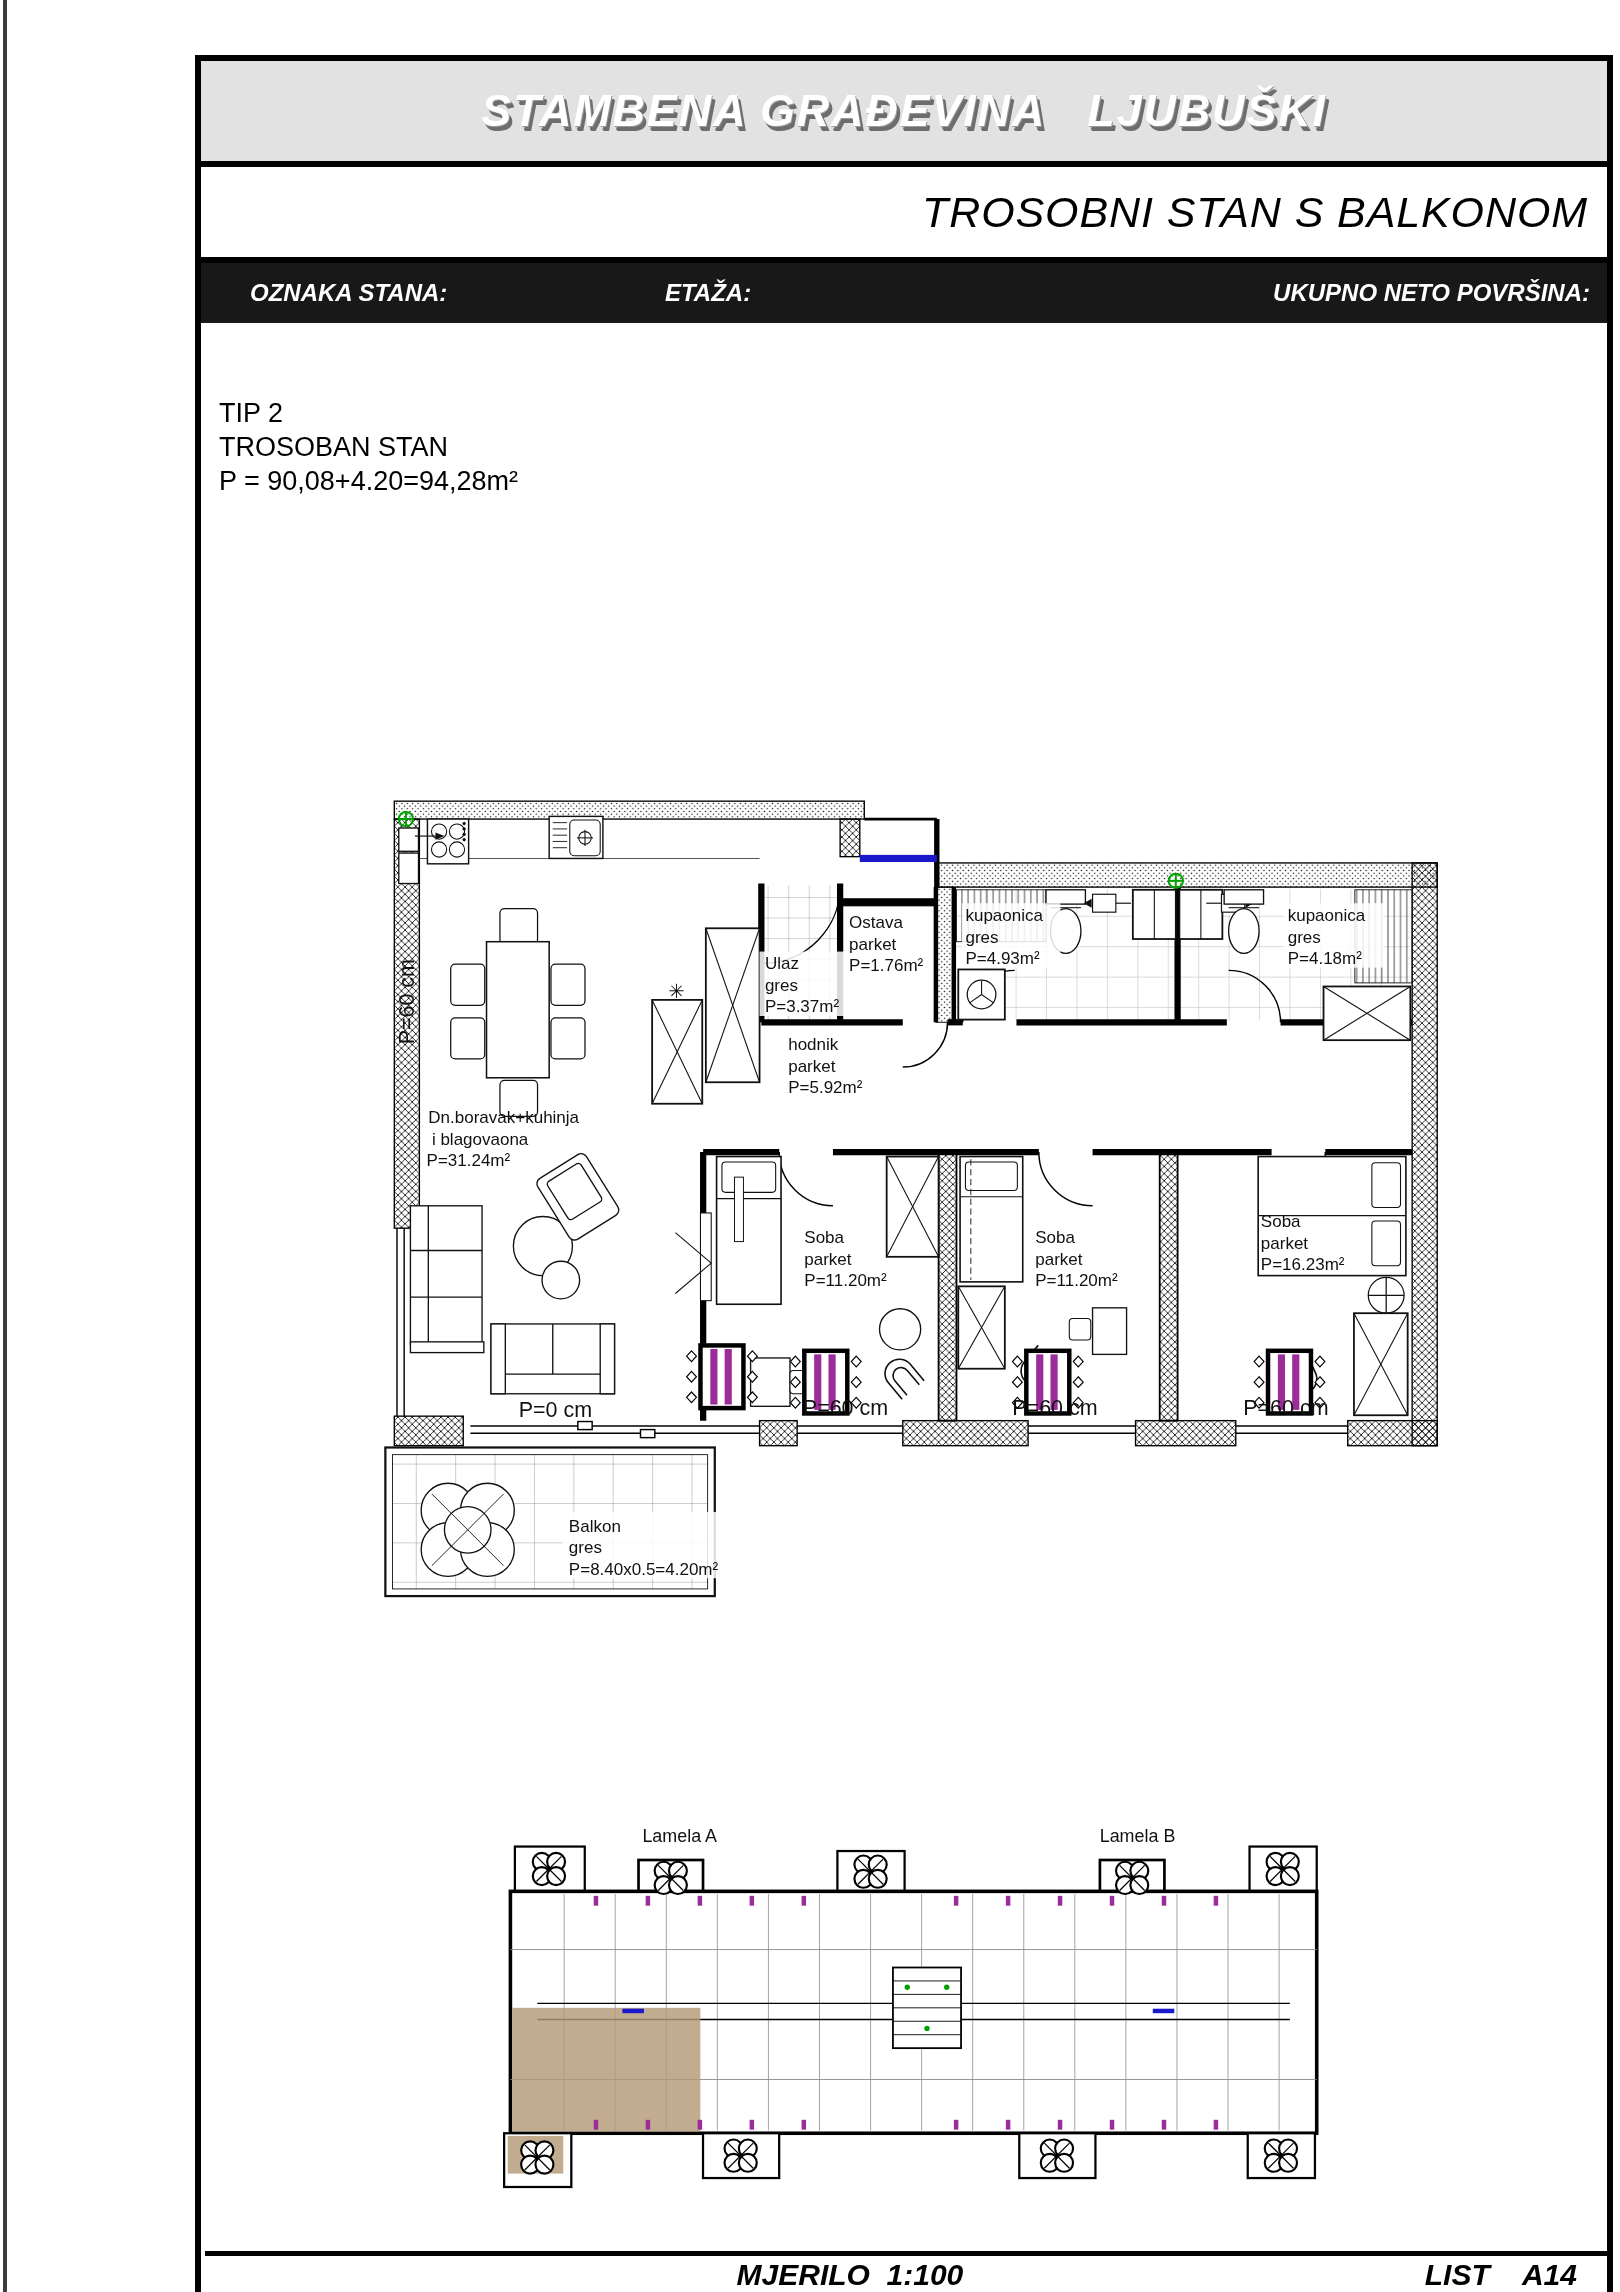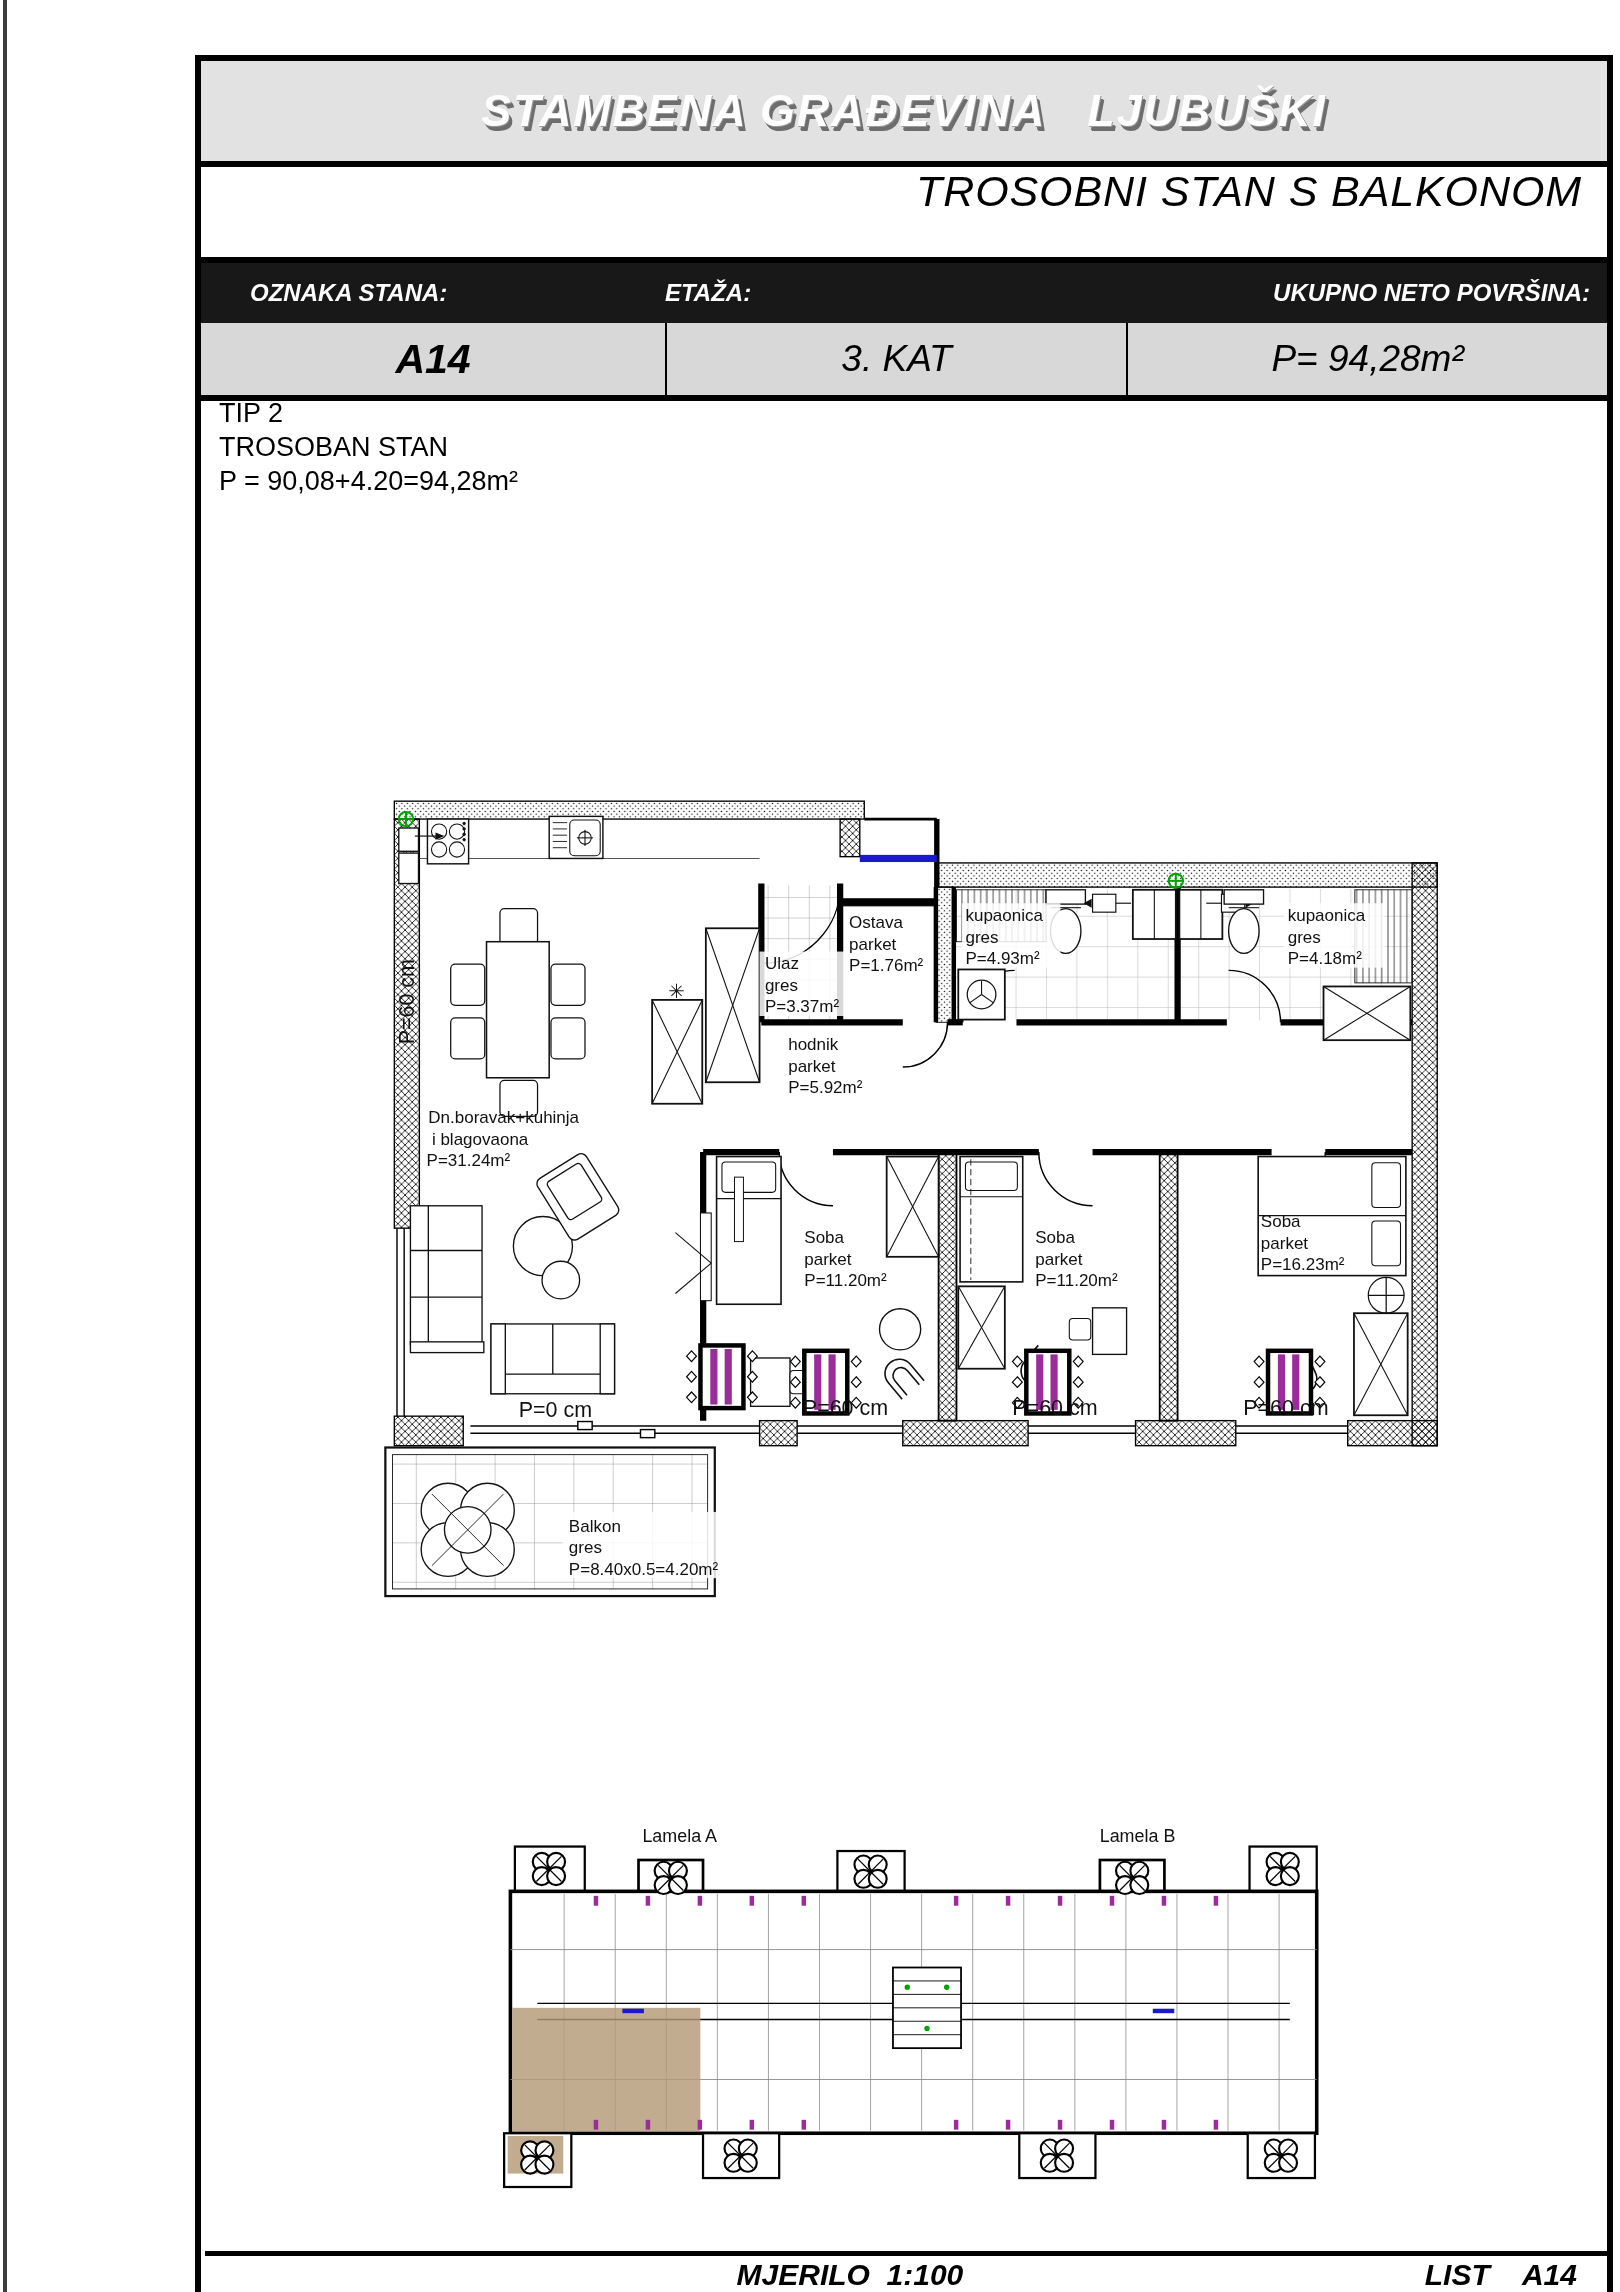--- a/index.html
+++ b/index.html
@@ -6,22 +6,22 @@
   .canvas{position:relative;width:1620px;height:2293px;background:#fff;overflow:hidden;
           font-family:"Liberation Sans",sans-serif;color:#000;}
   .edge-line{position:absolute;left:2.7px;top:0;width:4.5px;height:2293px;background:#3c3c3c;}
   .page{position:absolute;left:195px;top:39px;width:1418px;height:2248px;
         border:6.3px solid #000;box-sizing:border-box;background:#fff;margin-top:16px;}
   .hdr{height:100px;background:#e2e2e2;border-bottom:6.3px solid #000;
        display:flex;align-items:center;justify-content:center;}
   .hdr-title{font-size:45px;font-weight:bold;font-style:italic;letter-spacing:1.8px;
              color:#fff;white-space:pre;
              text-shadow:0.9px 0.9px 0 #9a9a9a,3.6px 4.5px 0 #6d6d6d,2.7px 3.6px 0 #777;}
-  .sub{height:90px;border-bottom:6.3px solid #000;display:flex;align-items:flex-start;
-       justify-content:flex-end;padding-right:25px;}
+  .sub{height:90px;border-bottom:6.3px solid #000;display:flex;align-items:center;
+       justify-content:flex-end;padding-right:19px;}
   .sub-title{font-size:43px;font-style:italic;letter-spacing:0.9px;}
   .trow{display:flex;width:100%;}
   .thead{height:60px;background:#181818;color:#fff;font-weight:bold;font-style:italic;
          font-size:24px;align-items:center;}
   .thead .c1{padding-left:49px;}
   .thead .c2{text-align:left;}
   .thead .c3{text-align:right;padding-right:17px;}
   .tvals{height:72px;background:#d8d8d8;border-bottom:6.3px solid #000;align-items:center;}
   .cell{box-sizing:border-box;}
   .c1{flex:0 0 33%;}
@@ -57,31 +57,20 @@
     <div class="sub">
       <div class="sub-title">TROSOBNI STAN S BALKONOM</div>
     </div>
 
     <div class="trow thead">
       <div class="cell c1">OZNAKA STANA:</div>
       <div class="cell c2">ETAŽA:</div>
       <div class="cell c3">UKUPNO NETO POVRŠINA:</div>
     </div>
 
-    <div class="trow tvals">
-      <div class="cell c1">
-          <span class="val-a14">A14</span>
-        </div>
-      <div class="cell c2">
-          <span class="val-kat">3. KAT</span>
-        </div>
-      <div class="cell c3">
-          <span class="val-pov">P= 94,28m²</span>
-        </div>
-    </div>
 
     <div class="tip">
       <div>TIP 2</div>
       <div>TROSOBAN STAN</div>
       <div>P = 90,08+4.20=94,28m²</div>
     </div>
 
     <svg viewBox="0 0 1210 935" style="left:175px;top:733px;width:1084px;height:837px">
       <defs>
         <pattern id="xh" width="8" height="8" patternUnits="userSpaceOnUse">

